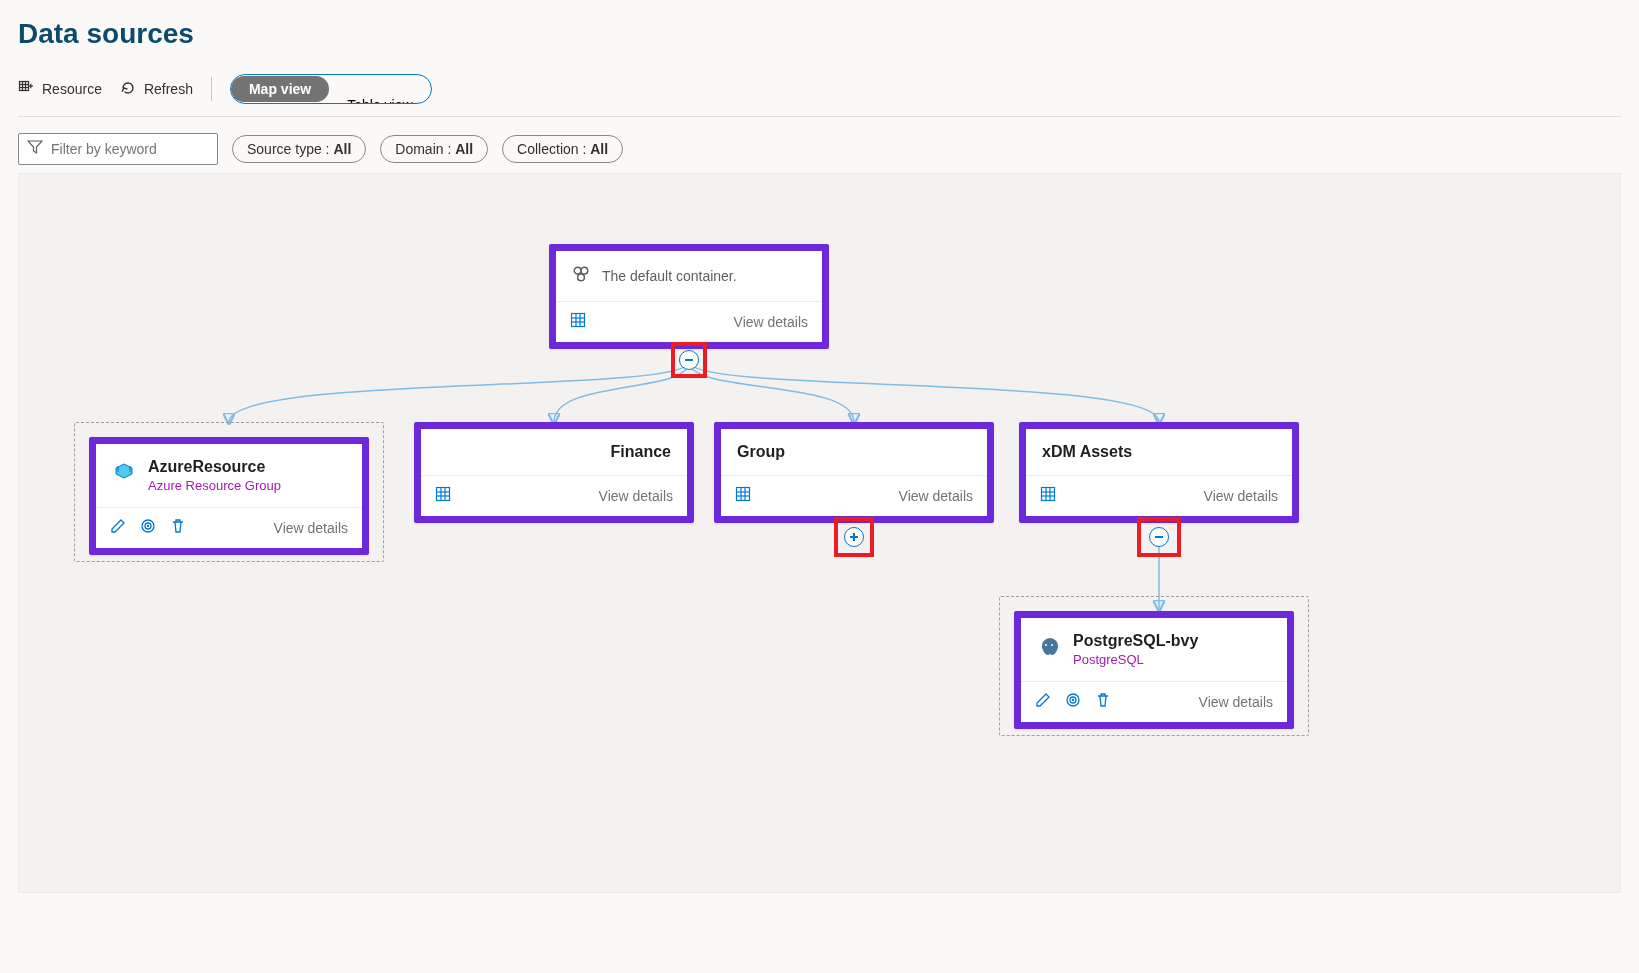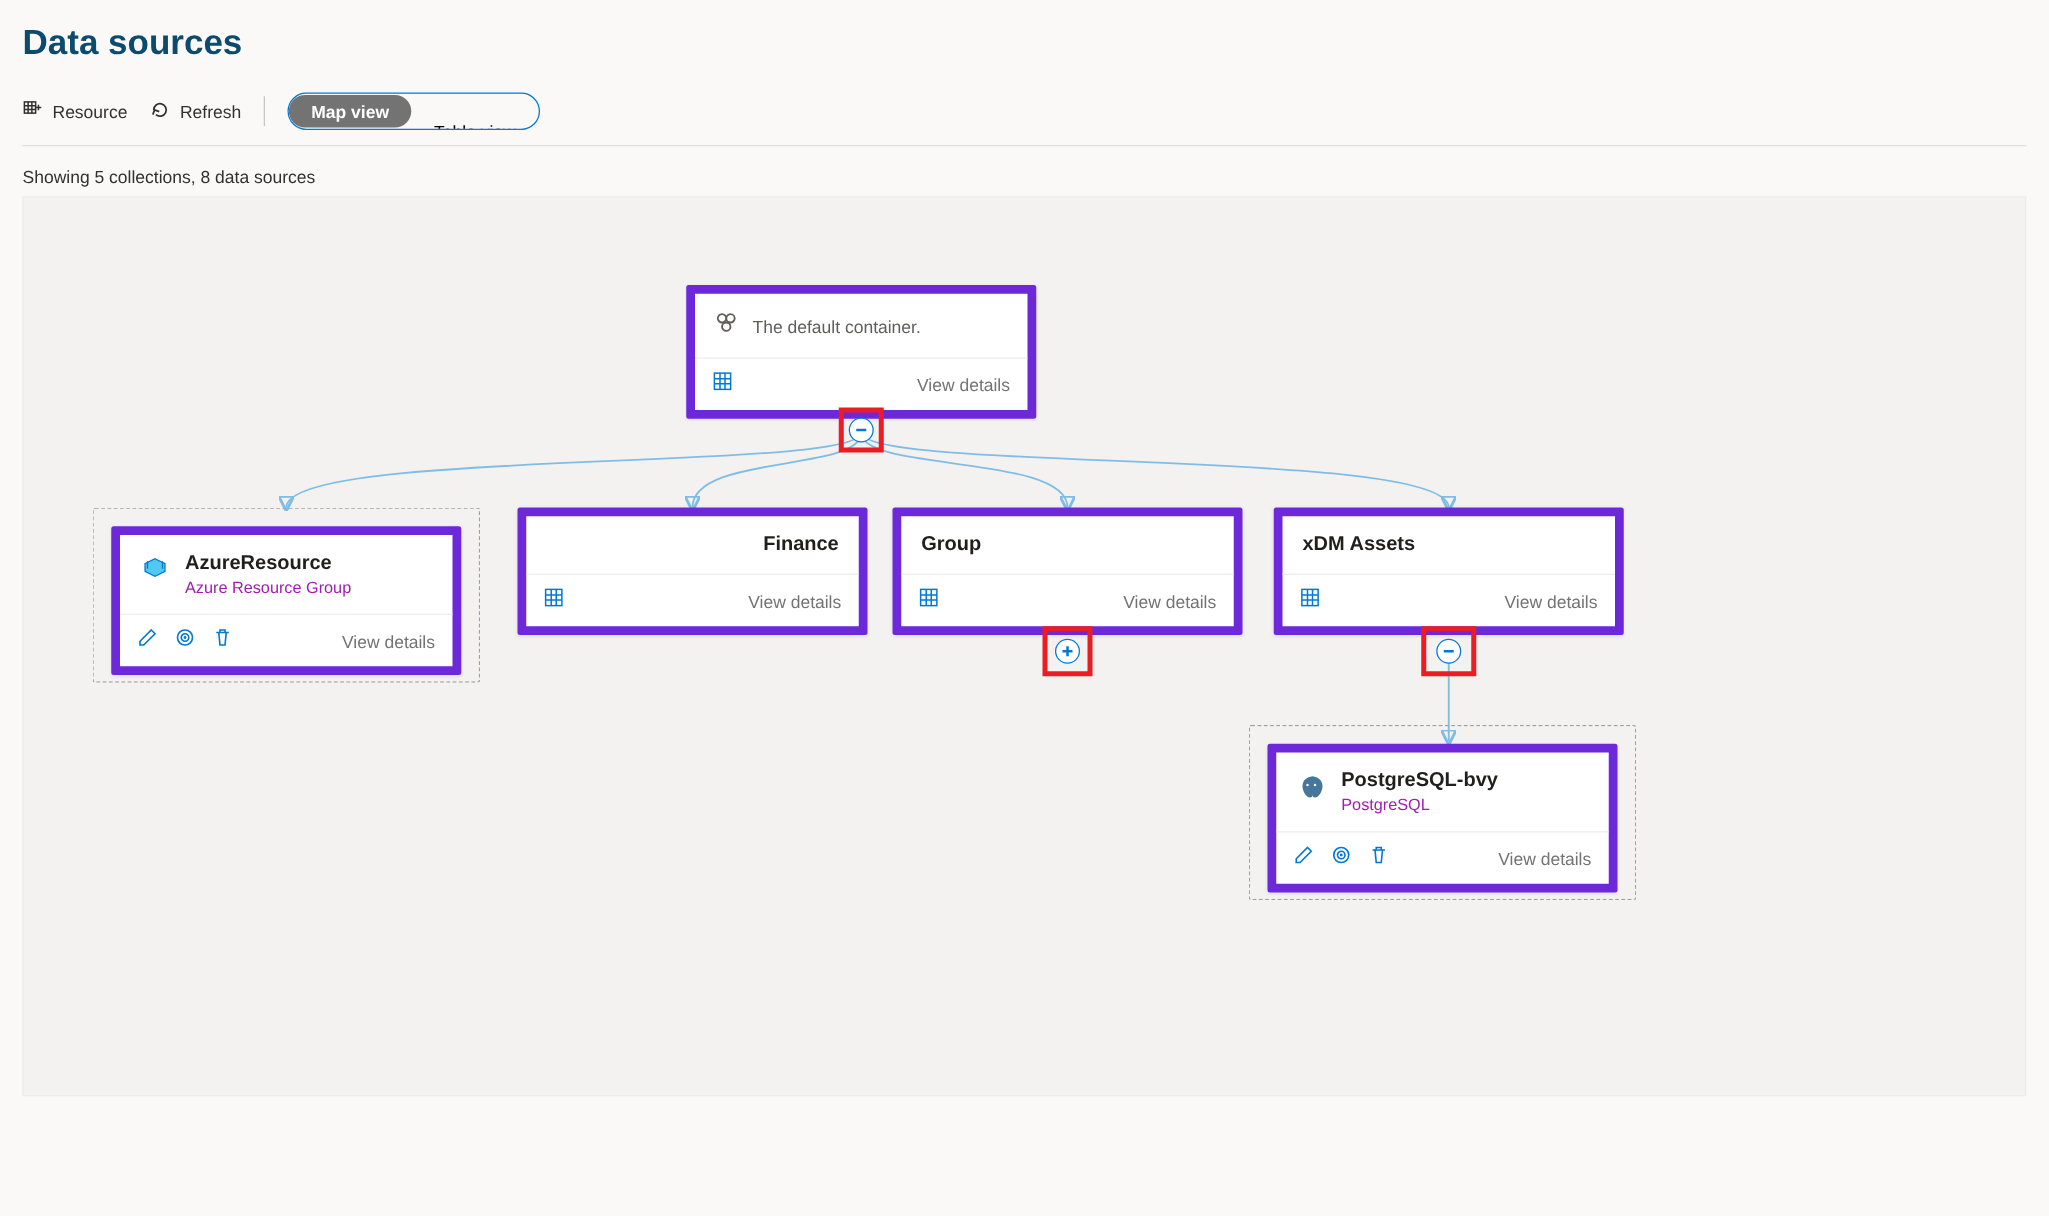--- a/index.html
+++ b/index.html
@@ -213,22 +213,40 @@
       </span>
       <span>Refresh</span>
     </div>
     <div class="toolbar-sep"></div>
     <div class="view-toggle">
       <div class="seg active">Map view</div>
       <div class="seg">Table view</div>
     </div>
   </div>
 
-
-  <div class="result-summary">Showing 5 collections, 8 data sources</div>
+  <div class="filter-row">
+    <div class="filter-input">
+      <span>
+        <svg class="icon" viewBox="0 0 16 16" fill="none" stroke="currentColor" stroke-width="1.2">
+            <polygon points="1,2 15,2 9.5,8 9.5,14 6.5,12 6.5,8"></polygon>
+          </svg>
+      </span>
+      <input type="text" placeholder="Filter by keyword" style="">
+    </div>
+    <div class="pill">
+      <span>Source type : </span><b>All</b>
+    </div>
+    <div class="pill">
+      <span>Domain : </span><b>All</b>
+    </div>
+    <div class="pill">
+      <span>Collection : </span><b>All</b>
+    </div>
+  </div>
+
 
   <div class="canvas">
     <svg class="connectors">
       <defs>
         <marker id="arrow" markerWidth="8" markerHeight="8" refX="6" refY="4" orient="auto">
           <path d="M0,0 L8,4 L0,8 Z" fill="#7fbde6"></path>
         </marker>
       </defs>
 
       <path d="M670,188 C670,220 210,200 210,248"></path>

